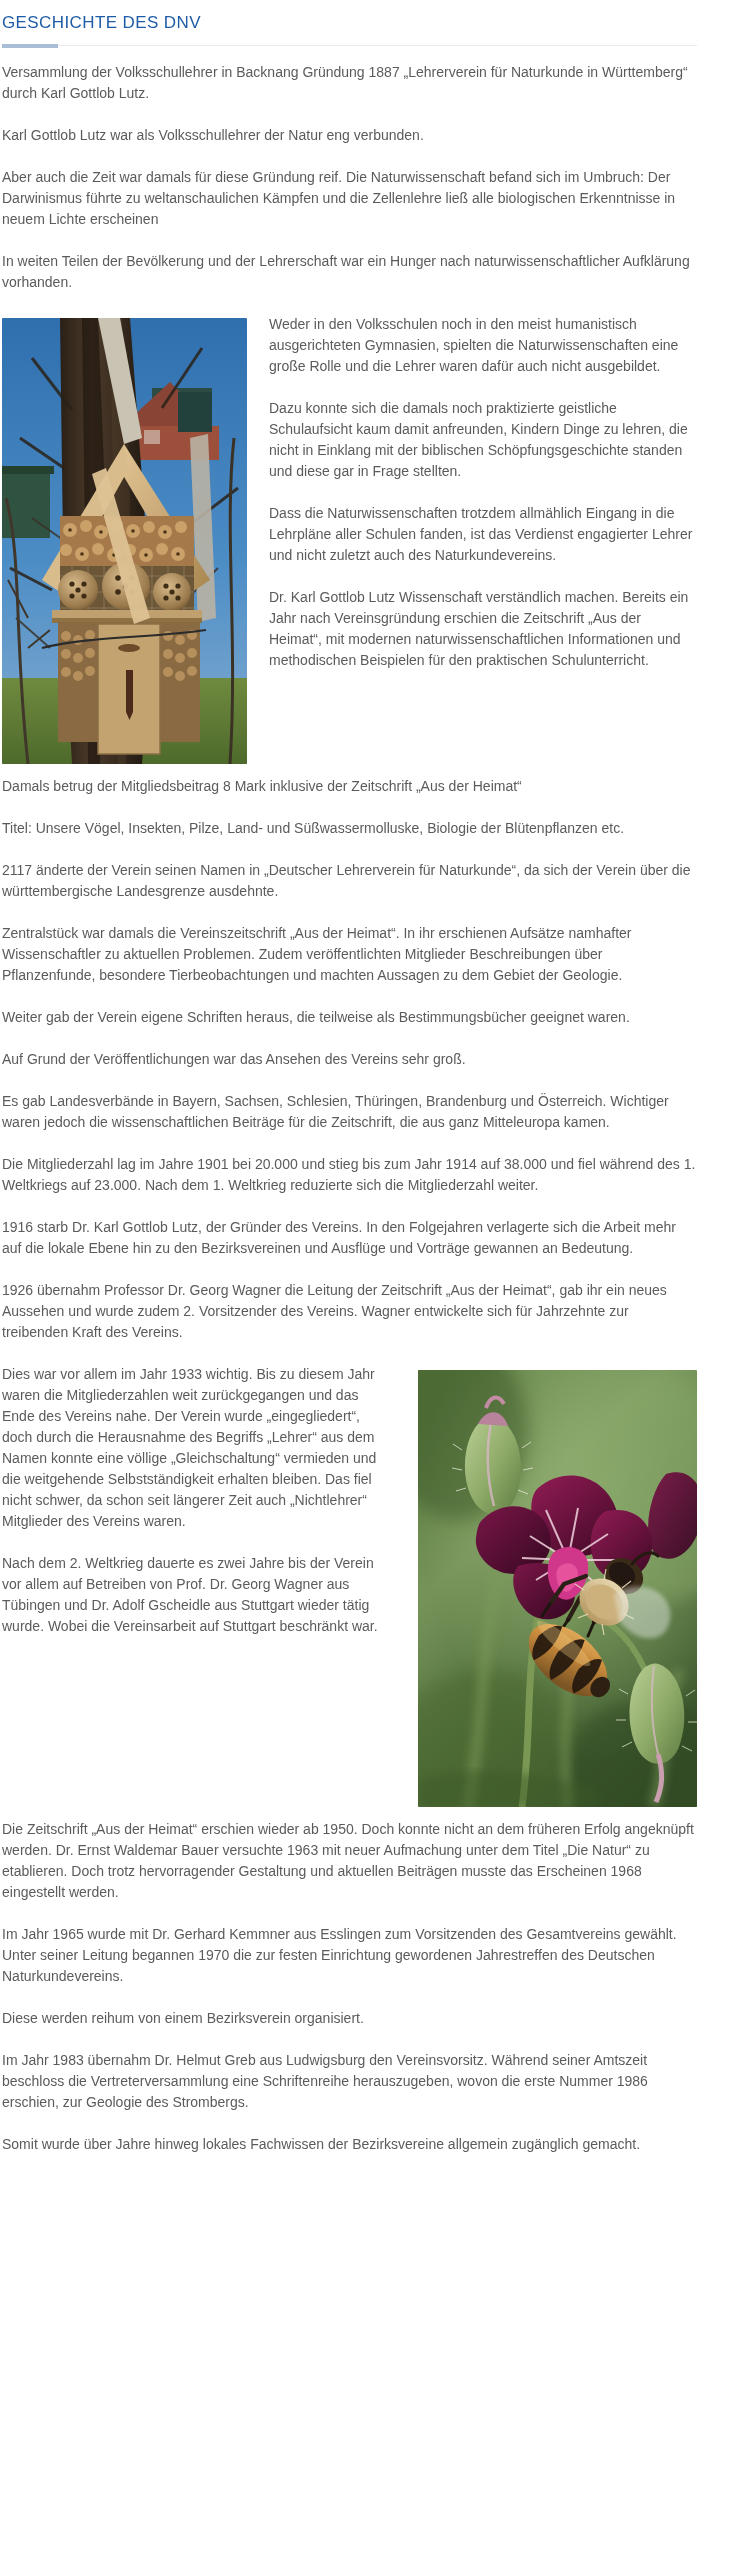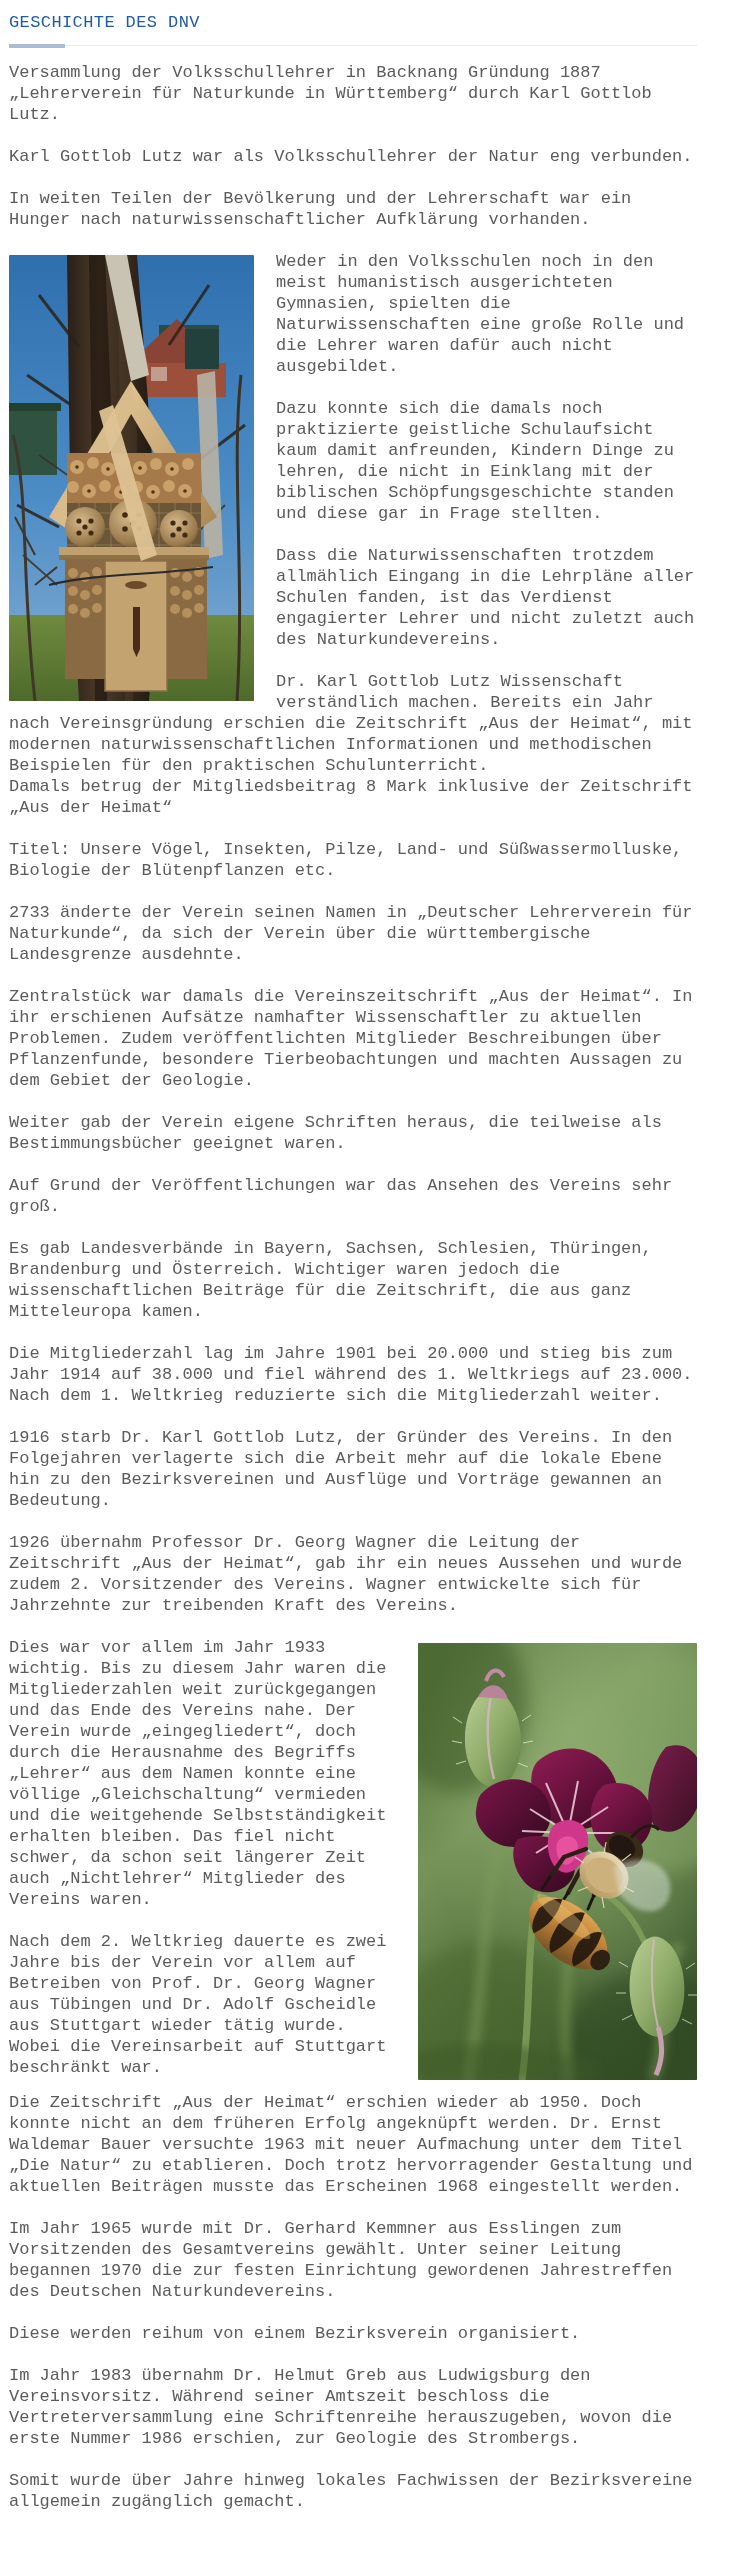--- a/index.html
+++ b/index.html
@@ -12,23 +12,22 @@
     width: 746px;
     min-height: 2560px;
     font-family: "Liberation Sans", sans-serif;
     color: #5b5b5b;
     -webkit-font-smoothing: antialiased;
   }
 
   .page {
     width: 708px;
     box-sizing: border-box;
-    padding: 12px 11px 20px 8px;
+    padding: 12px 11px 20px 1px;
     position: relative;
-    font-family: Liberation Mono, monospace;
   }
 
   
   .page-title {
     font-size: 17px;
     font-weight: 400;
     letter-spacing: 0.4px;
     color: #1f5ca8;
     margin: 0 0 0 1px;
     line-height: 1.25;
@@ -46,21 +45,21 @@
     position: absolute;
     left: 0;
     top: -1px;
     width: 56px;
     height: 4px;
     background: #aabdd6;
   }
 
   
   p.copy {
-    font-size: 17px;
+    font-size: 14px;
     line-height: 21px;
     margin: 0 0 21px 1px;
     color: #5b5b5b;
     text-align: left;
     hyphens: manual;
   }
   p.copy:last-child { margin-bottom: 0; }
 
   
   .fig {
@@ -100,20 +99,21 @@
 </head>
 <body>
 
 <div class="page">
 
   <h1 class="page-title">GESCHICHTE DES DNV</h1>
   <div class="title-rule"></div>
 
   <p class="copy">Versammlung der Volksschullehrer in Backnang Gründung 1887 „Lehrerverein für Naturkunde in Württemberg“ durch Karl Gottlob Lutz.</p>
   <p class="copy">Karl Gottlob Lutz war als Volksschullehrer der Natur eng verbunden.</p>
+  <p class="copy">Aber auch die Zeit war damals für diese Gründung reif. Die Naturwissenschaft befand sich im Umbruch: Der Darwinismus führte zu weltanschaulichen Kämpfen und die Zellenlehre ließ alle biologischen Erkenntnisse in neuem Lichte erscheinen</p>
   <p class="copy">In weiten Teilen der Bevölkerung und der Lehrerschaft war ein Hunger nach naturwissenschaftlicher Aufklärung vorhanden.</p>
 
   <div class="clearfix">
     <figure class="fig fig-left">
       <svg class="art" viewBox="0 0 245 446" preserveAspectRatio="xMidYMid slice" role="img">
         <defs>
           <linearGradient id="skyG" x1="0" y1="0" x2="0" y2="1">
             <stop offset="0%" stop-color="#2f6fae"></stop>
             <stop offset="55%" stop-color="#4d8dc6"></stop>
             <stop offset="100%" stop-color="#86aed0"></stop>
@@ -268,21 +268,21 @@
     </figure>
 
     <p class="copy">Weder in den Volksschulen noch in den meist humanistisch ausgerichteten Gymnasien, spielten die Naturwissenschaften eine große Rolle und die Lehrer waren dafür auch nicht ausgebildet.</p>
     <p class="copy">Dazu konnte sich die damals noch praktizierte geistliche Schulaufsicht kaum damit anfreunden, Kindern Dinge zu lehren, die nicht in Einklang mit der biblischen Schöpfungsgeschichte standen und diese gar in Frage stellten.</p>
     <p class="copy">Dass die Naturwissenschaften trotzdem allmählich Eingang in die Lehrpläne aller Schulen fanden, ist das Verdienst engagierter Lehrer und nicht zuletzt auch des Naturkundevereins.</p>
     <p class="copy">Dr. Karl Gottlob Lutz Wissenschaft verständlich machen. Bereits ein Jahr nach Vereinsgründung erschien die Zeitschrift „Aus der Heimat“, mit modernen naturwissenschaftlichen Informationen und methodischen Beispielen für den praktischen Schulunterricht.</p>
   </div>
 
   <p class="copy">Damals betrug der Mitgliedsbeitrag 8 Mark inklusive der Zeitschrift „Aus der Heimat“</p>
   <p class="copy">Titel: Unsere Vögel, Insekten, Pilze, Land- und Süßwassermolluske, Biologie der Blütenpflanzen etc.</p>
-  <p class="copy">2733 änderte der Verein seinen Namen in „Deutscher Lehrerverein für Naturkunde“, da sich der Verein über die württembergische Landesgrenze ausdehnte.</p>
+  <p class="copy">2117 änderte der Verein seinen Namen in „Deutscher Lehrerverein für Naturkunde“, da sich der Verein über die württembergische Landesgrenze ausdehnte.</p>
   <p class="copy">Zentralstück war damals die Vereinszeitschrift „Aus der Heimat“. In ihr erschienen Aufsätze namhafter Wissenschaftler zu aktuellen Problemen. Zudem veröffentlichten Mitglieder Beschreibungen über Pflanzenfunde, besondere Tierbeobachtungen und machten Aussagen zu dem Gebiet der Geologie.</p>
   <p class="copy">Weiter gab der Verein eigene Schriften heraus, die teilweise als Bestimmungsbücher geeignet waren.</p>
   <p class="copy">Auf Grund der Veröffentlichungen war das Ansehen des Vereins sehr groß.</p>
   <p class="copy">Es gab Landesverbände in Bayern, Sachsen, Schlesien, Thüringen, Brandenburg und Österreich. Wichtiger waren jedoch die wissenschaftlichen Beiträge für die Zeitschrift, die aus ganz Mitteleuropa kamen.</p>
   <p class="copy">Die Mitgliederzahl lag im Jahre 1901 bei 20.000 und stieg bis zum Jahr 1914 auf 38.000 und fiel während des 1. Weltkriegs auf 23.000. Nach dem 1. Weltkrieg reduzierte sich die Mitgliederzahl weiter.</p>
   <p class="copy">1916 starb Dr. Karl Gottlob Lutz, der Gründer des Vereins. In den Folgejahren verlagerte sich die Arbeit mehr auf die lokale Ebene hin zu den Bezirksvereinen und Ausflüge und Vorträge gewannen an Bedeutung.</p>
   <p class="copy">1926 übernahm Professor Dr. Georg Wagner die Leitung der Zeitschrift „Aus der Heimat“, gab ihr ein neues Aussehen und wurde zudem 2. Vorsitzender des Vereins. Wagner entwickelte sich für Jahrzehnte zur treibenden Kraft des Vereins.</p>
 
   <div class="clearfix">
     <figure class="fig fig-right">

